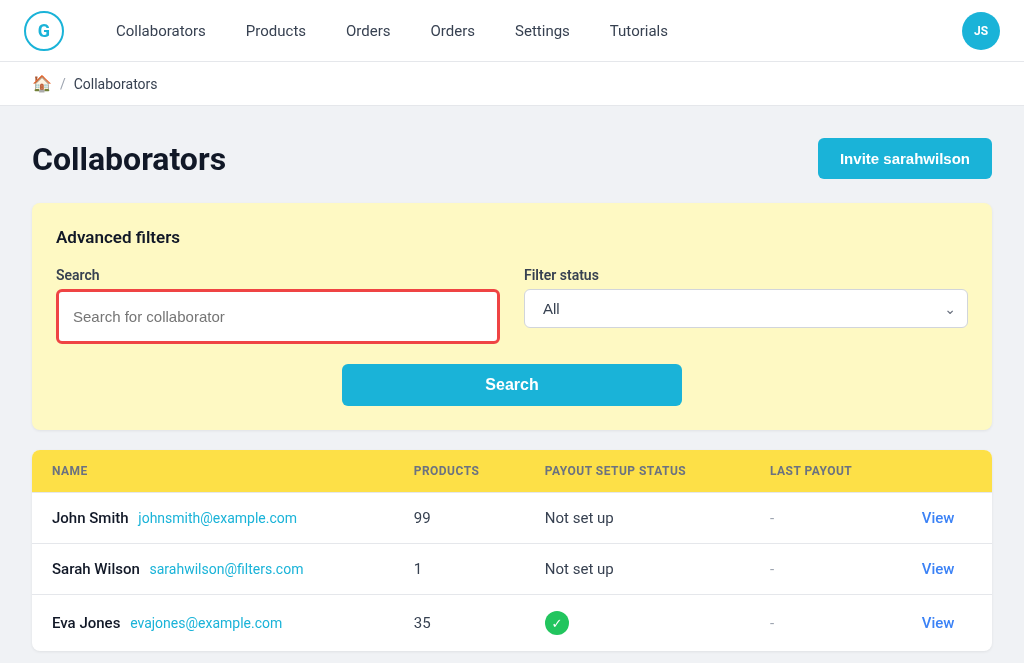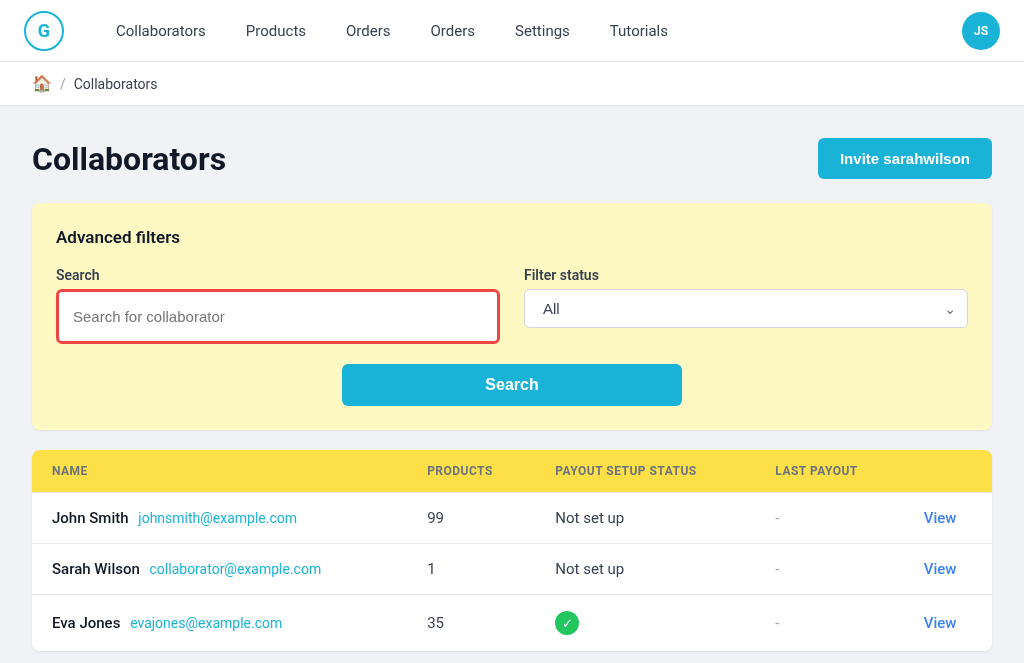--- a/index.html
+++ b/index.html
@@ -305,21 +305,21 @@
           </td>
           <td>99</td>
           <td>Not set up</td>
           <td class="cell-dash">-</td>
           <td><a href="#" class="view-link">View</a></td>
         </tr>
 
         <tr>
           <td>
             <span class="cell-name-main">Sarah Wilson</span>
-            <span class="cell-name-email">collaborator@example.com</span>
+            <span class="cell-name-email">sarahwilson@filters.com</span>
           </td>
           <td>1</td>
           <td>Not set up</td>
           <td class="cell-dash">-</td>
           <td><a href="#" class="view-link">View</a></td>
         </tr>
 
         <tr>
           <td>
             <span class="cell-name-main">Eva Jones</span>

